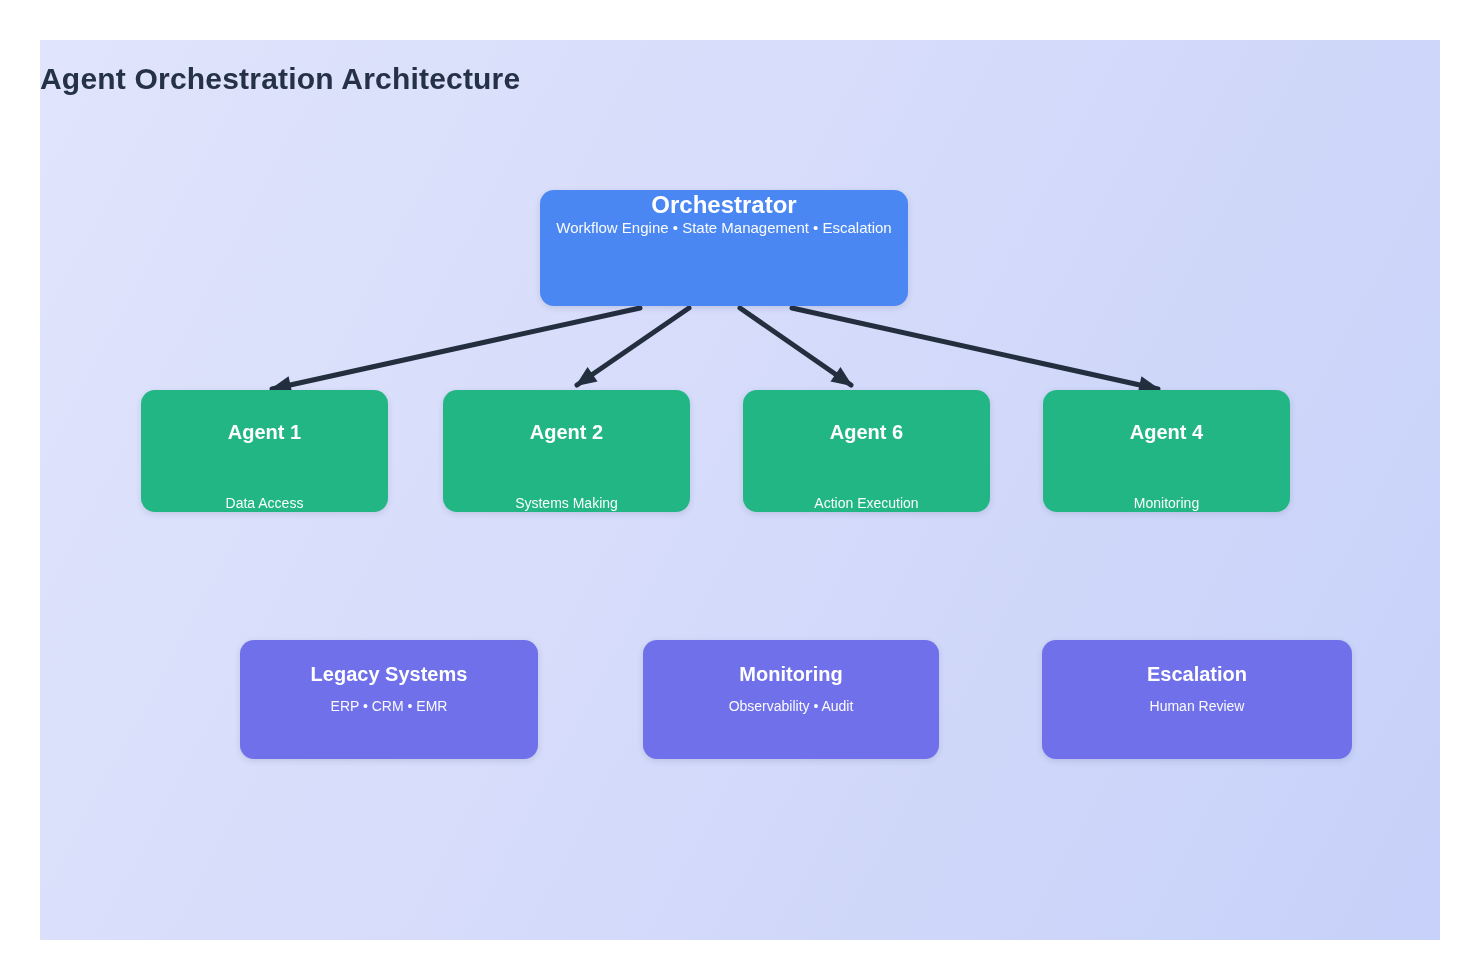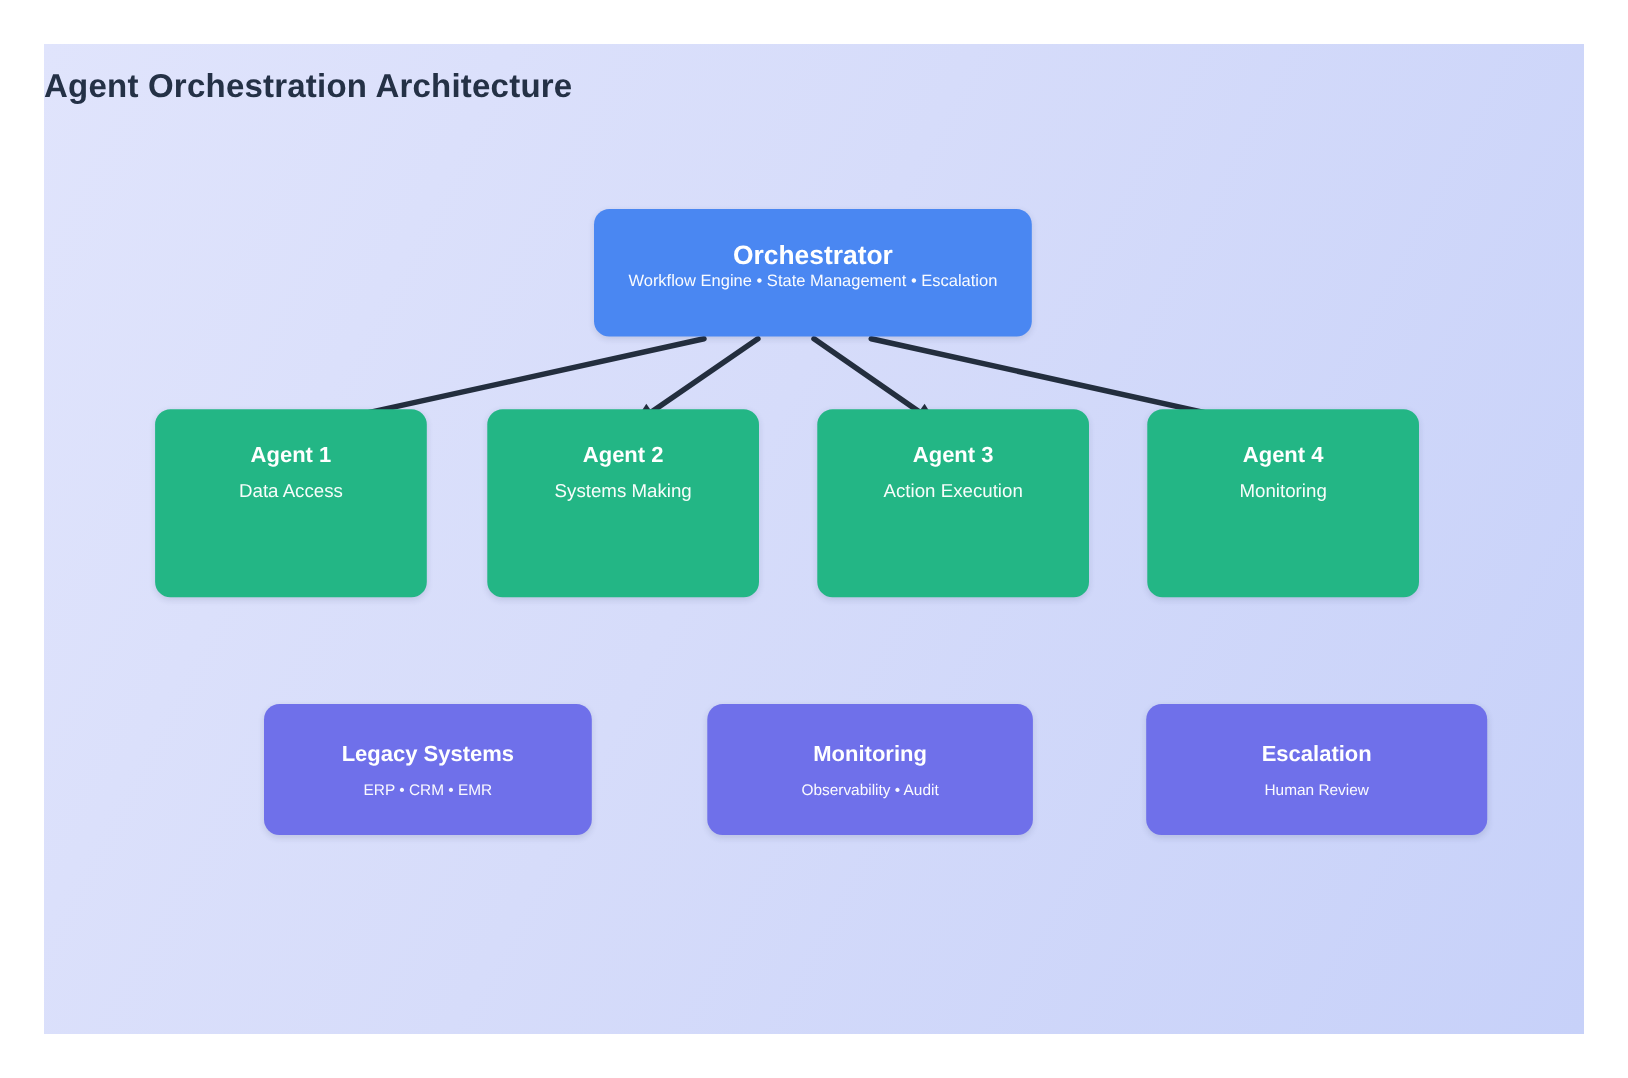--- a/index.html
+++ b/index.html
@@ -65,46 +65,46 @@
     white-space: nowrap;
   }
   .node-subtitle {
     font-weight: 400;
     white-space: nowrap;
     color: rgba(255, 255, 255, 0.97);
   }
   .orchestrator {
     left: 500px;
     top: 150px;
-    width: 398px;
+    width: 368px;
     height: 116px;
-    padding-top: 28px;
     background: var(--orchestrator_blue, #4a87f2);
   }
   .orchestrator .node-title { font-size: 24px; line-height: 29px; }
   .orchestrator .node-subtitle { font-size: 15px; line-height: 18px; }
 
   .agent {
-    top: 332px;
+    top: 350px;
     width: 247px;
-    height: 171px;
+    height: 122px;
     padding-top: 30px;
     background: var(--agent_green, #23b685);
+    justify-content: space-between;
   }
   .agent .node-title { font-size: 20px; line-height: 24px; }
-  .agent .node-subtitle { font-size: 17px; line-height: 17px; margin-top: 12px; }
+  .agent .node-subtitle { font-size: 14px; line-height: 17px; margin-top: 12px; }
   .agent-1 { left: 101px; }
   .agent-2 { left: 403px; }
   .agent-3 { left: 703px; }
   .agent-4 { left: 1003px; }
 
   .system {
     top: 600px;
     height: 119px;
-    padding-top: 34px;
+    padding-top: 22px;
     background: var(--system_purple, #6f70ea);
   }
   .system .node-title { font-size: 20px; line-height: 24px; }
   .system .node-subtitle { font-size: 14px; line-height: 17px; margin-top: 12px; }
   .system-legacy     { left: 200px;  width: 298px; }
   .system-monitoring { left: 603px;  width: 296px; }
   .system-escalation { left: 1002px; width: 310px; }
 
   .arrow-line {
     stroke: var(--arrow_dark, #232e3e);
@@ -140,21 +140,21 @@
 
     <div class="node agent agent-1">
       <div class="node-title">Agent 1</div>
       <div class="node-subtitle">Data Access</div>
     </div>
     <div class="node agent agent-2">
       <div class="node-title">Agent 2</div>
       <div class="node-subtitle">Systems Making</div>
     </div>
     <div class="node agent agent-3">
-      <div class="node-title">Agent 3</div>
+      <div class="node-title">Agent 6</div>
       <div class="node-subtitle">Action Execution</div>
     </div>
     <div class="node agent agent-4">
       <div class="node-title">Agent 4</div>
       <div class="node-subtitle">Monitoring</div>
     </div>
 
     <div class="node system system-legacy">
       <div class="node-title">Legacy Systems</div>
       <div class="node-subtitle">ERP • CRM • EMR</div>

